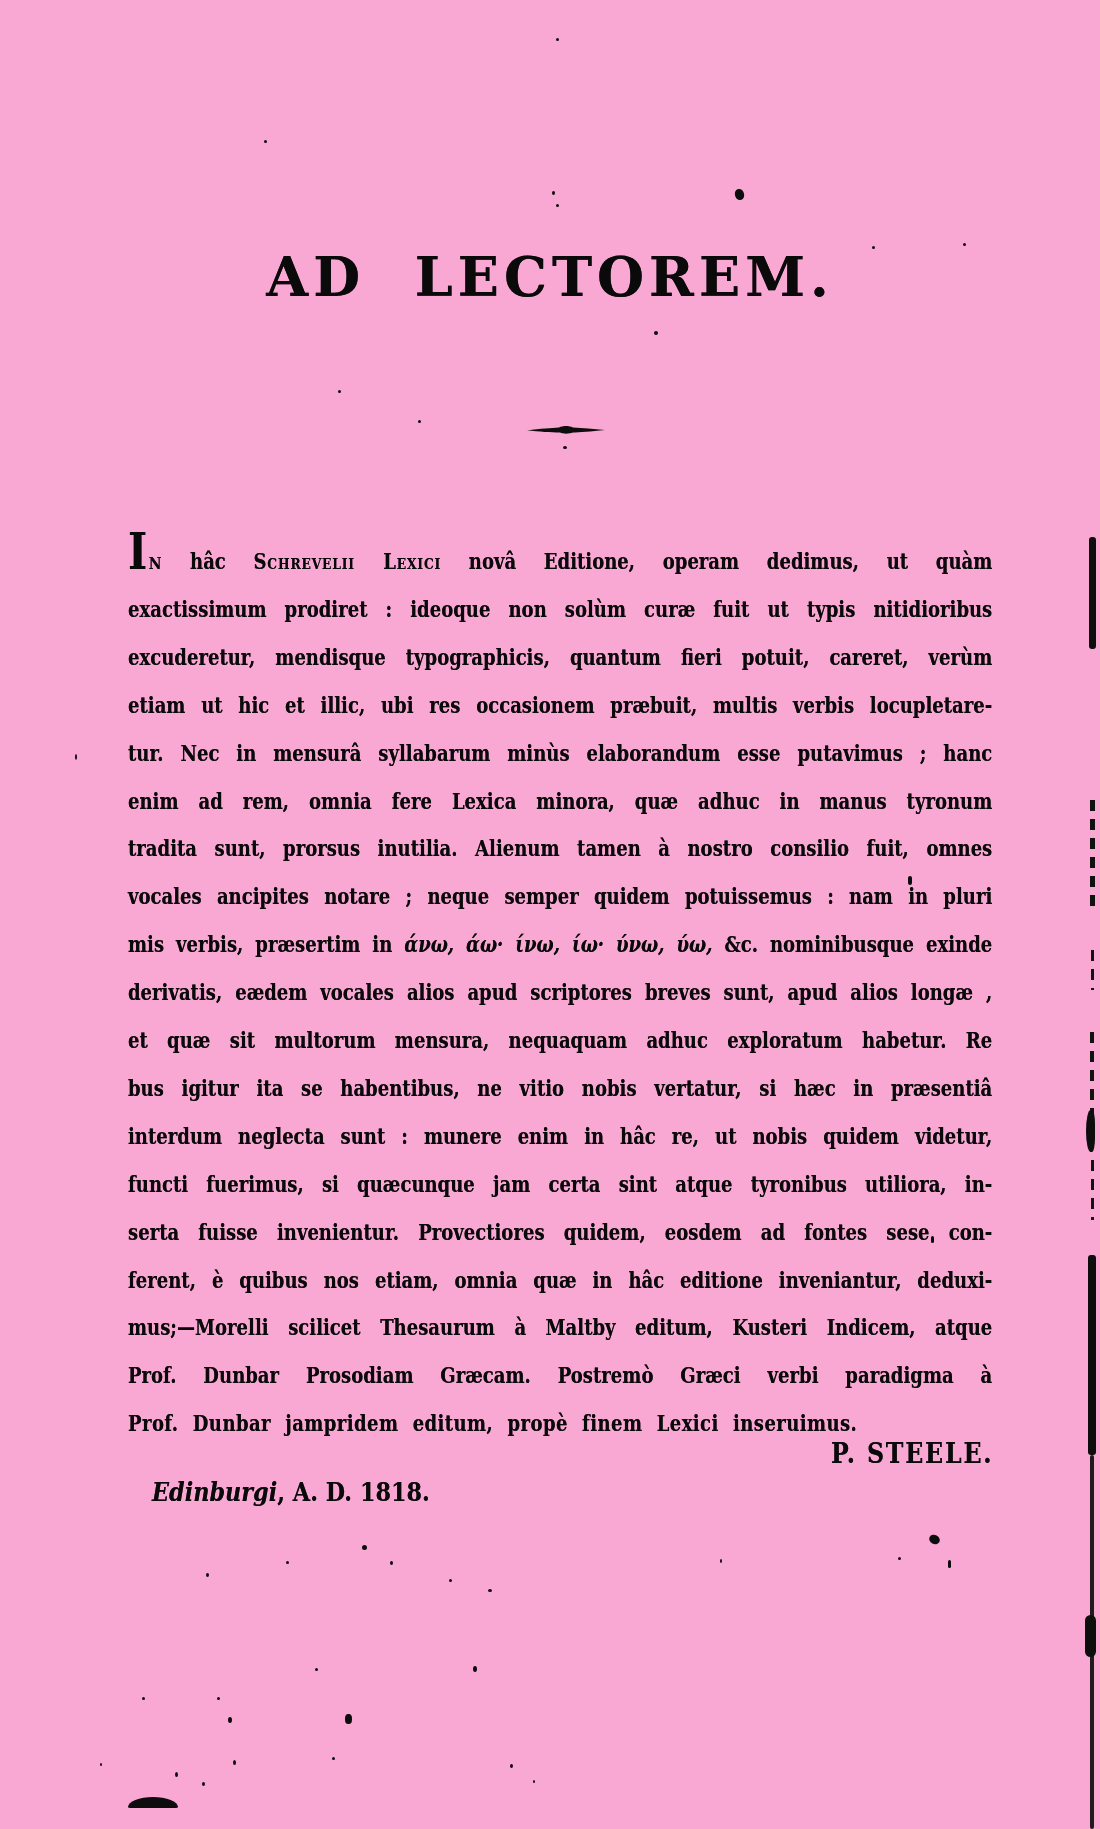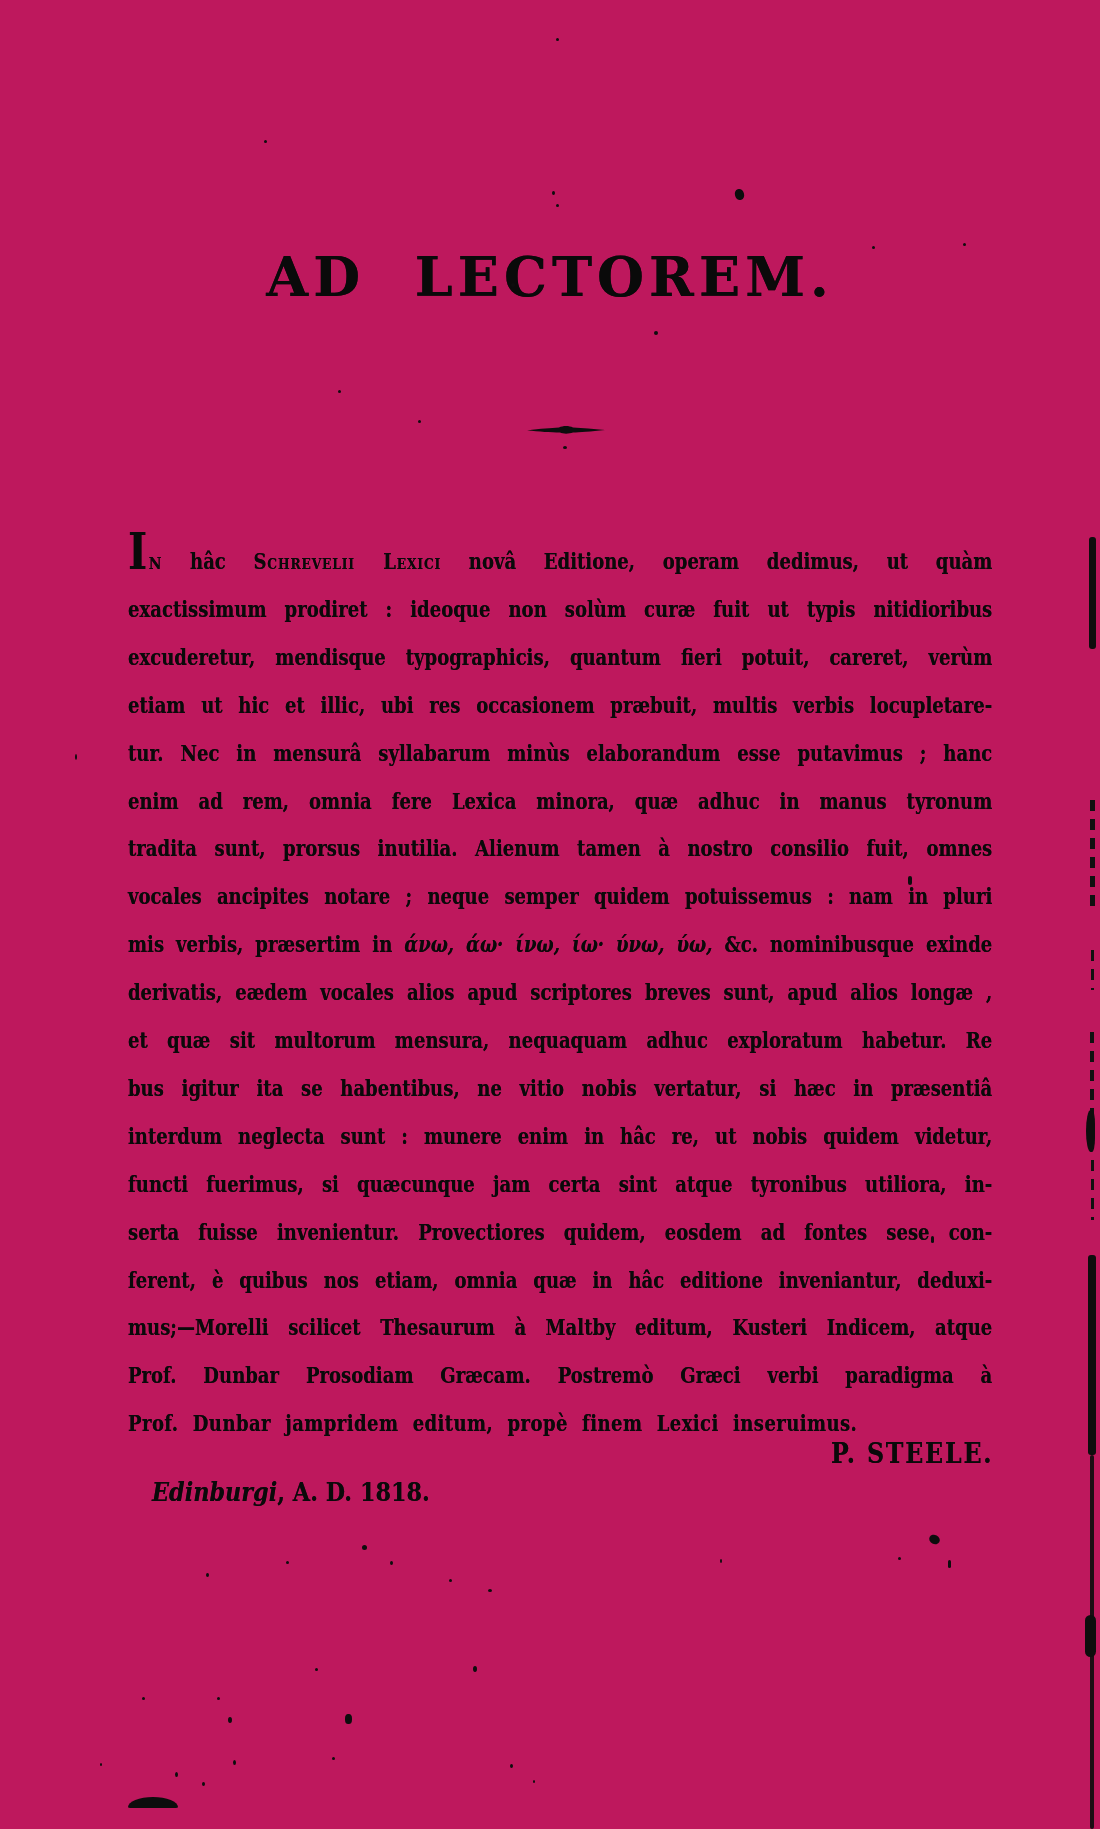--- a/index.html
+++ b/index.html
@@ -1,19 +1,19 @@
 <!DOCTYPE html>
 <html><head>
 <meta charset="utf-8">
 <style>
   html,body{margin:0;padding:0;background:#ffffff;}
   .page{
     position:relative;
     width:1100px;height:1829px;
-    background:#be185d;
+    background:#f9a8d4;
     overflow:hidden;
     font-family:"DejaVu Serif","Liberation Serif",serif;
     color:#0a0a0a;
   }
   
   .title{
     position:absolute;top:250px;left:0;width:1100px;
     text-align:center;
     font-size:54px;font-weight:700;
     letter-spacing:5px;word-spacing:26px;

